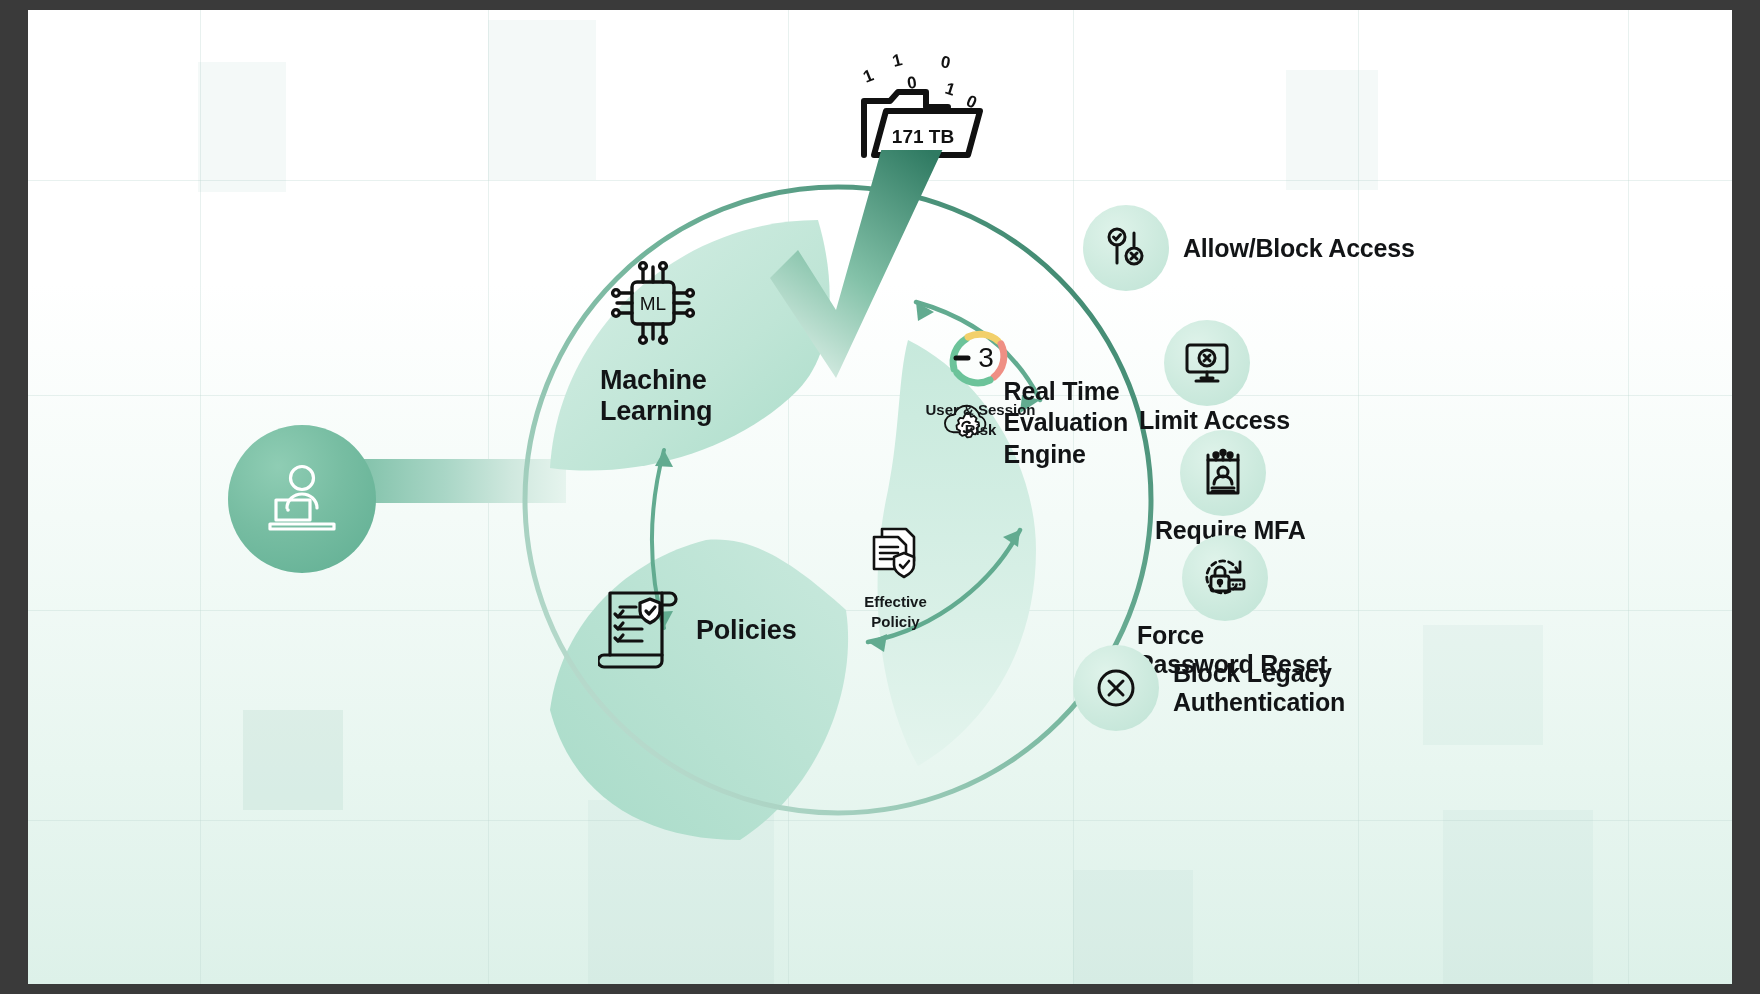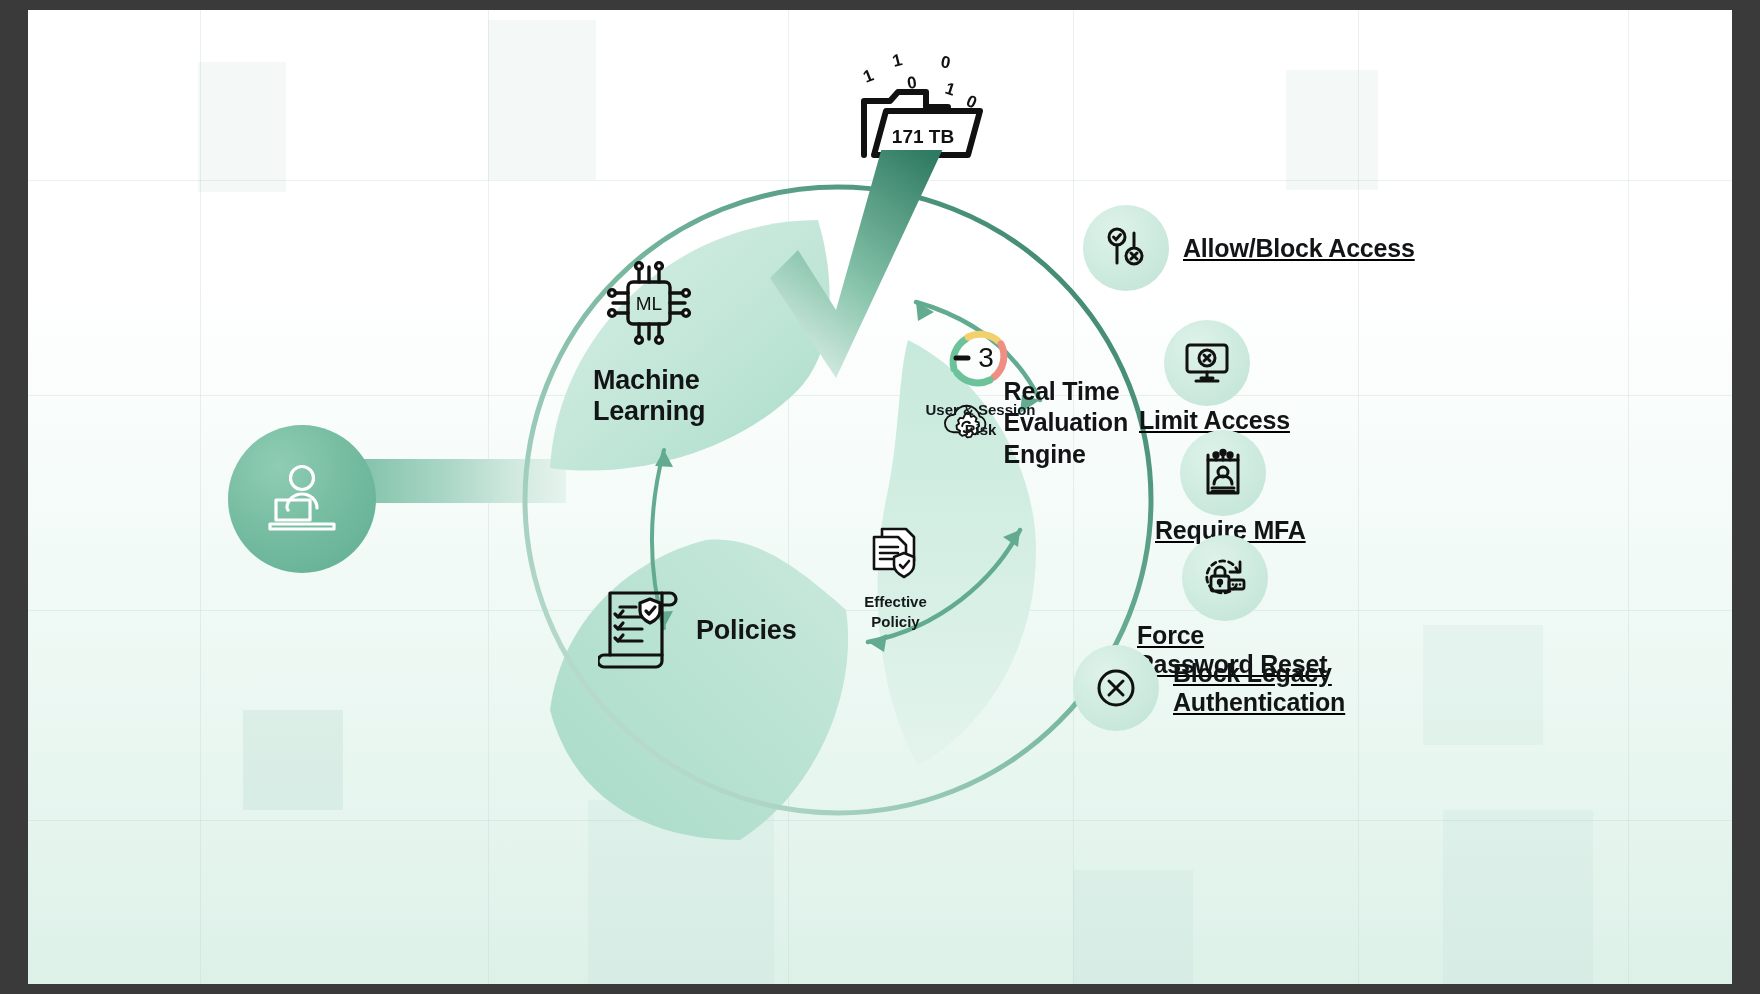--- a/index.html
+++ b/index.html
@@ -39,42 +39,42 @@
   }
   #ringSvg{position:absolute;left:0;top:0;}
 
   .node{position:absolute;display:flex;align-items:center;gap:14px;}
   .node-label{
     font-weight:700;color:#121416;line-height:1.15;letter-spacing:-.2px;
   }
 
   
   #nodeML{left:105px;top:105px;flex-direction:column;}
-  #nodeML .node-label{font-size:27px;}
+  #nodeML .node-label{font-size:27px;margin-left:7px;}
   #nodePolicies{left:110px;top:435px;}
   #nodePolicies .node-label{font-size:27px;}
   #nodeEngine{
     left:450px;top:225px;width:190px;
     flex-direction:row;gap:8px;
   }
   #nodeEngine .node-label{font-size:25px;line-height:1.25;}
 
   
   #riskBox{
     position:absolute;left:880px;top:315px;width:145px;text-align:center;
   }
   #riskBox .cap{font-size:15px;font-weight:700;color:#15181a;line-height:1.3;margin-top:5px;}
   #policyBox{
     position:absolute;left:800px;top:515px;width:135px;text-align:center;
   }
   #policyBox .cap{font-size:15px;font-weight:700;color:#15181a;line-height:1.3;margin-top:5px;}
 
   
   #actions{position:absolute;left:1035px;top:195px;width:560px;}
-  .action{position:absolute;display:flex;align-items:center;text-decoration:underline;}
+  .action{position:absolute;display:flex;align-items:center;}
   .action-bubble{
     width:86px;height:86px;border-radius:50%;
     background:radial-gradient(circle at 38% 32%,#dff3ea 0%,#cdeade 55%,#bfe3d5 100%);
     display:flex;align-items:center;justify-content:center;flex:0 0 auto;
   }
   .action-text{
     font-size:25px;font-weight:700;color:#121416;line-height:1.16;
     margin-left:14px;letter-spacing:-.2px;white-space:pre-line;
   }
 

